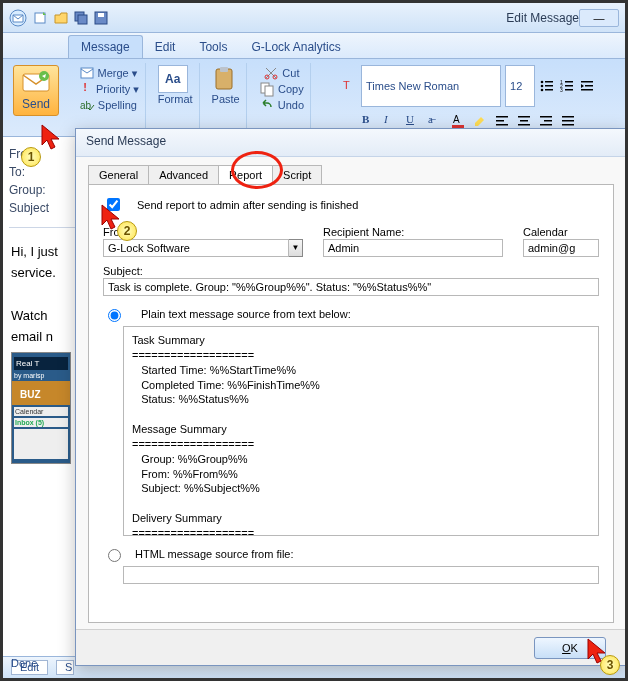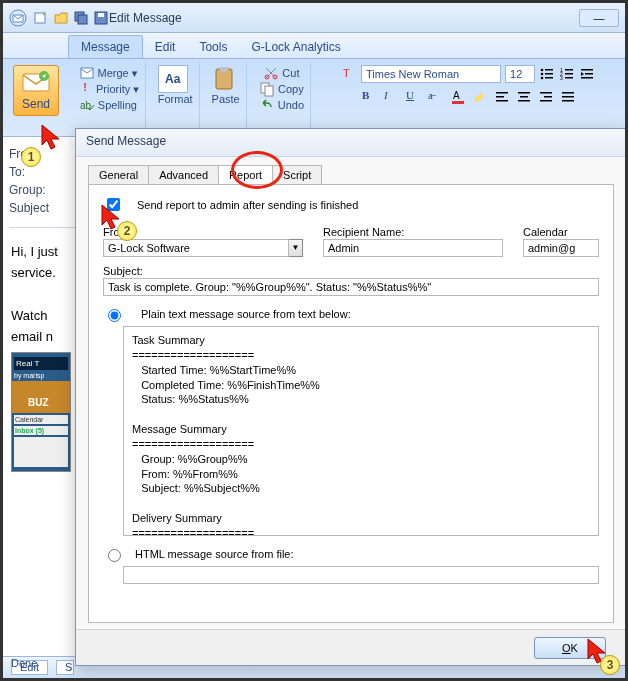--- a/index.html
+++ b/index.html
@@ -3,35 +3,35 @@
 <meta charset="utf-8">
 <style>
   * { box-sizing: border-box; font-family: "Segoe UI", Tahoma, sans-serif; }
   body { margin: 0; padding: 0; width: 628px; height: 681px; background: #fff; overflow: hidden; position: relative; border: 3px solid #333; }
   
   
   .titlebar { height: 30px; background: linear-gradient(#e8f1fc,#cfe3f8); display: flex; align-items: center; padding: 0 6px; border-bottom: 1px solid #9ab6db; }
   .titlebar .app-icon { width:18px;height:18px; margin-right:6px; }
   .titlebar .qat { display:flex; gap:4px; }
   .titlebar .qat span { width:16px;height:16px; }
-  .titlebar .title { flex:1; text-align:left; font-size:12px; color:#2a3b55; }
+  .titlebar .title { flex:1; text-align:right; font-size:12px; color:#2a3b55; }
   .win-ctrl { width:40px;height:18px; border:1px solid #9ab6db; background:#dbeafc; border-radius:2px; text-align:center; font-size:11px; line-height:16px; }
   
   
   .ribbon-tabs { height:26px; background:linear-gradient(#eef5fd,#dbeafc); display:flex; align-items:flex-end; padding-left:65px; border-bottom:1px solid #9ab6db; }
   .ribbon-tabs .tab { padding:4px 12px; font-size:12px; color:#2a4d8a; cursor:pointer; }
   .ribbon-tabs .tab.active { background:#c7dffb; border:1px solid #9ab6db; border-bottom:none; border-radius:3px 3px 0 0; }
   
   
   .ribbon { height:78px; background:linear-gradient(#c7dffb,#dbeafc); display:flex; padding:4px; gap:6px; border-bottom:1px solid #9ab6db; }
   .group { display:flex; flex-direction:column; align-items:center; padding:2px 6px; border-right:1px solid #b3cfee; font-size:11px; color:#2a4d8a; }
   .send-big { width:46px; background:linear-gradient(#ffe49c,#ffb33e); border:1px solid #d6902a; border-radius:3px; display:flex; flex-direction:column; align-items:center; justify-content:center; gap:3px; padding:4px 2px; font-size:12px; }
   .small-row { display:flex; align-items:center; gap:3px; font-size:11px; color:#2a4d8a; }
   .ico16 { width:16px; height:16px; display:inline-block; }
-  .sel { border:1px solid #9ab6db; background:#fff; font-size:11px; padding:2px 4px; }
+  .sel { border:1px solid #9ab6db; background:#fff; font-size:11px; padding:14px 4px; }
   
   
   .msg-fields { padding:6px; font-size:12px; }
   .msg-fields .row { display:flex; gap:6px; margin:4px 0; }
   .msg-fields label { width:50px; color:#3a4a66; }
   .msg-body { padding:8px; font-size:13px; font-family:"Times New Roman",serif; }
   .msg-body p { margin:6px 0; }
   .thumb { width:60px; background:#2a5b89; border:1px solid #888; margin-top:8px; font-size:8px; color:#fff; padding:2px; }
   .thumb div { margin:2px 0; }
   
@@ -254,21 +254,21 @@
 <hr style="margin:2px 6px;border:none;border-top:1px solid #ccd6e6">
 <div class="msg-body">
   <p><span>Hi, I just</span></p>
   <p><span>service.</span></p>
   <br>
   <p><span>Watch</span></p>
   <p><span>email n</span></p>
   <div class="thumb">
     <div style="background:#08233e;padding:2px">Real T</div>
     <div style="font-size:7px">by marisp</div>
-    <div style="background:#c6872a;height:24px;margin:2px -2px;font-weight:bold;font-size:10px;padding:16px">BUZ</div>
+    <div style="background:#c6872a;height:24px;margin:2px -2px;font-weight:bold;font-size:10px;padding:8px">BUZ</div>
     <div style="background:#eee;color:#333;font-size:7px;padding:1px">Calendar</div>
     <div style="background:#eee;color:#2a5;font-size:7px;font-weight:bold;padding:1px">Inbox (5)</div>
     <div style="background:#eee;height:30px"></div>
   </div>
 </div>
 
 <div class="status">
   <span class="edit-tab">Edit</span>
   <span class="edit-tab" style="width:12px">S</span>
 </div>

